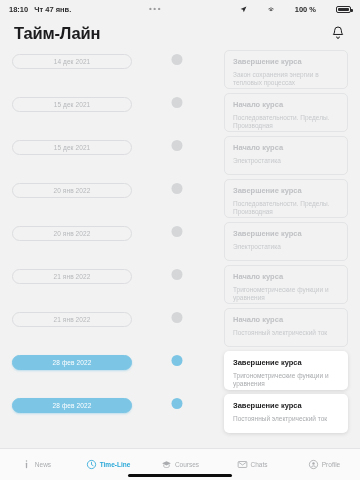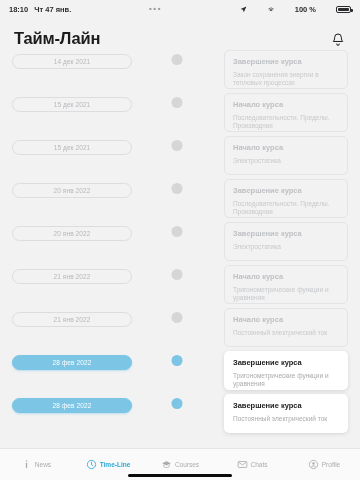--- a/index.html
+++ b/index.html
@@ -26,21 +26,21 @@
   }
   .batt-shell::after {
     content: ""; position: absolute; right: -2.5px; top: 2px;
     width: 1.5px; height: 3px; background: #2c2c2e; border-radius: 0 1px 1px 0;
   }
   .batt-fill { position: absolute; left: 1px; top: 1px; bottom: 1px; width: 11px; background: #2c2c2e; border-radius: 1px; }
 
   
   .header {
     flex: 0 0 30px; height: 30px;
-    display: flex; align-items: flex-end; justify-content: space-between;
+    display: flex; align-items: center; justify-content: space-between;
     padding: 0 14px;
   }
   .title { font-size: 16.5px; font-weight: 700; color: #1c1c1e; letter-spacing: -0.2px; }
   .bell { width: 16px; height: 16px; display: block; }
 
   
   .timeline {
     flex: 1 1 auto; position: relative; overflow: hidden;
     padding: 0 12px;
   }

